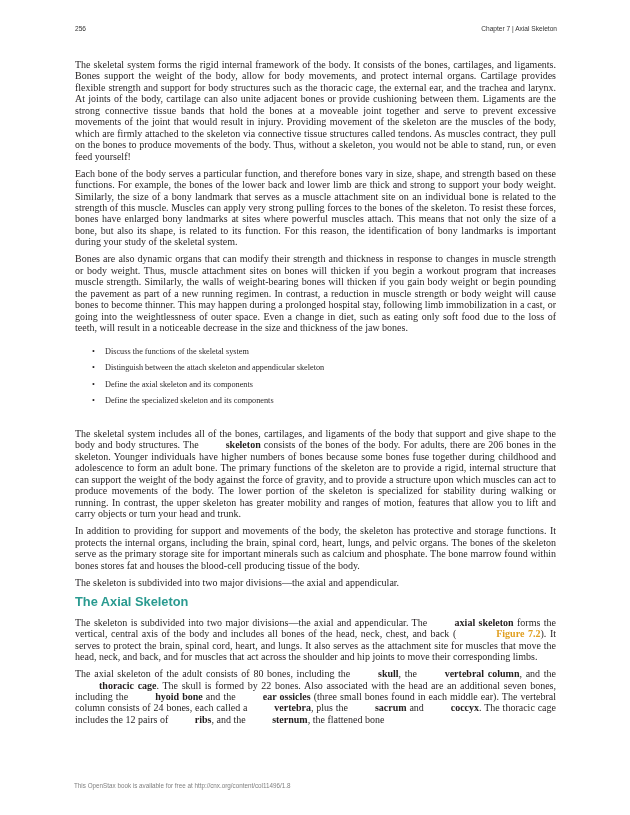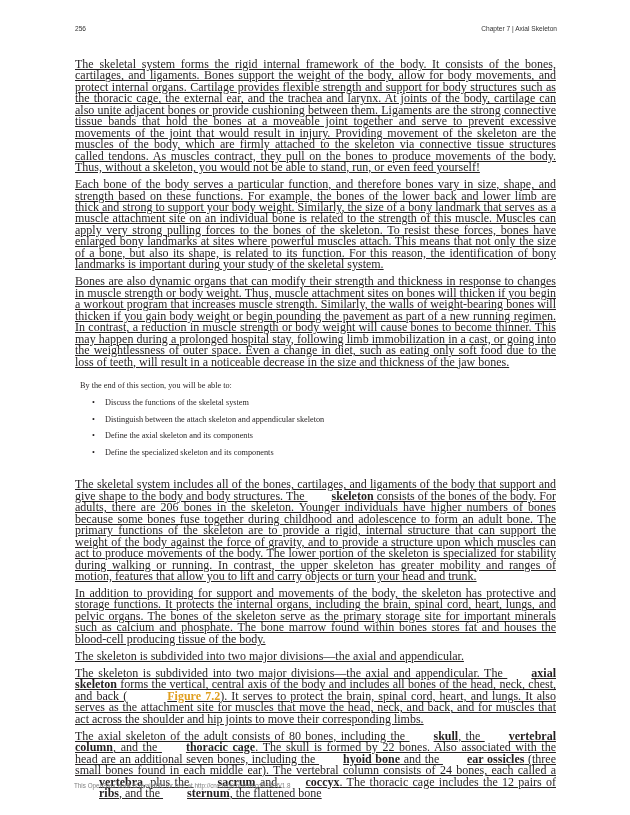--- a/index.html
+++ b/index.html
@@ -29,25 +29,24 @@
     .running-header .chapter { position: absolute; right: 0; top: 0; }
 
     .content {
       position: absolute;
       top: 59px;
       left: 75px;
       width: 481px;
     }
     p.body {
       margin: 0 0 5.6px 0;
-      font-size: 12px;
+      font-size: 10px;
       line-height: 11.45px;
       text-align: justify;
       letter-spacing: 0px;
-      text-decoration: underline;
     }
     p.body b { font-weight: bold; margin-left: 24px; }
     .fig-link { color: #e09e1e; font-weight: bold; margin-left: 40px; }
 
     h1.section-title {
       margin: 8px 0 0 -1px;
       font-family: "Liberation Sans", sans-serif;
       font-weight: normal;
       font-size: 19px;
       line-height: 24px;
@@ -105,33 +104,33 @@
   <span class="chapter">Chapter 7 | Axial Skeleton</span>
 </div>
 
 <div class="content">
   <p class="body">The skeletal system forms the rigid internal framework of the body. It consists of the bones, cartilages, and ligaments. Bones support the weight of the body, allow for body movements, and protect internal organs. Cartilage provides flexible strength and support for body structures such as the thoracic cage, the external ear, and the trachea and larynx. At joints of the body, cartilage can also unite adjacent bones or provide cushioning between them. Ligaments are the strong connective tissue bands that hold the bones at a moveable joint together and serve to prevent excessive movements of the joint that would result in injury. Providing movement of the skeleton are the muscles of the body, which are firmly attached to the skeleton via connective tissue structures called tendons. As muscles contract, they pull on the bones to produce movements of the body. Thus, without a skeleton, you would not be able to stand, run, or even feed yourself!</p>
   <p class="body">Each bone of the body serves a particular function, and therefore bones vary in size, shape, and strength based on these functions. For example, the bones of the lower back and lower limb are thick and strong to support your body weight. Similarly, the size of a bony landmark that serves as a muscle attachment site on an individual bone is related to the strength of this muscle. Muscles can apply very strong pulling forces to the bones of the skeleton. To resist these forces, bones have enlarged bony landmarks at sites where powerful muscles attach. This means that not only the size of a bone, but also its shape, is related to its function. For this reason, the identification of bony landmarks is important during your study of the skeletal system.</p>
   <p class="body">Bones are also dynamic organs that can modify their strength and thickness in response to changes in muscle strength or body weight. Thus, muscle attachment sites on bones will thicken if you begin a workout program that increases muscle strength. Similarly, the walls of weight-bearing bones will thicken if you gain body weight or begin pounding the pavement as part of a new running regimen. In contrast, a reduction in muscle strength or body weight will cause bones to become thinner. This may happen during a prolonged hospital stay, following limb immobilization in a cast, or going into the weightlessness of outer space. Even a change in diet, such as eating only soft food due to the loss of teeth, will result in a noticeable decrease in the size and thickness of the jaw bones.</p>
 
 
   <div class="objectives">
-    <p class="intro">By the end of this section, you will be able to:</p>
     <ul>
       <li><span class="bullet">•</span><span>Discuss the functions of the skeletal system</span></li>
       <li><span class="bullet">•</span><span>Distinguish between the attach skeleton and appendicular skeleton</span></li>
       <li><span class="bullet">•</span><span>Define the axial skeleton and its components</span></li>
       <li><span class="bullet">•</span><span>Define the specialized skeleton and its components</span></li>
     </ul>
   </div>
   <div class="spacer-after-obj"></div>
 
   <p class="body"><span>The skeletal system includes all of the bones, cartilages, and ligaments of the body that support and give shape to the body and body structures. The </span><b>skeleton</b><span> consists of the bones of the body. For adults, there are 206 bones in the skeleton. Younger individuals have higher numbers of bones because some bones fuse together during childhood and adolescence to form an adult bone. The primary functions of the skeleton are to provide a rigid, internal structure that can support the weight of the body against the force of gravity, and to provide a structure upon which muscles can act to produce movements of the body. The lower portion of the skeleton is specialized for stability during walking or running. In contrast, the upper skeleton has greater mobility and ranges of motion, features that allow you to lift and carry objects or turn your head and trunk.</span></p>
   <p class="body">In addition to providing for support and movements of the body, the skeleton has protective and storage functions. It protects the internal organs, including the brain, spinal cord, heart, lungs, and pelvic organs. The bones of the skeleton serve as the primary storage site for important minerals such as calcium and phosphate. The bone marrow found within bones stores fat and houses the blood-cell producing tissue of the body.</p>
   <p class="body">The skeleton is subdivided into two major divisions—the axial and appendicular.</p>
 
+  <h2 class="subsection-title">The Axial Skeleton</h2>
 
   <p class="body"><span>The skeleton is subdivided into two major divisions—the axial and appendicular. The </span><b>axial skeleton</b><span> forms the vertical, central axis of the body and includes all bones of the head, neck, chest, and back (</span><a class="fig-link">Figure 7.2</a><span>). It serves to protect the brain, spinal cord, heart, and lungs. It also serves as the attachment site for muscles that move the head, neck, and back, and for muscles that act across the shoulder and hip joints to move their corresponding limbs.</span></p>
 
   <p class="body"><span>The axial skeleton of the adult consists of 80 bones, including the </span><b>skull</b><span>, the </span><b>vertebral column</b><span>, and the </span><b>thoracic cage</b><span>. The skull is formed by 22 bones. Also associated with the head are an additional seven bones, including the </span><b>hyoid bone</b><span> and the </span><b>ear ossicles</b><span> (three small bones found in each middle ear). The vertebral column consists of 24 bones, each called a </span><b>vertebra</b><span>, plus the </span><b>sacrum</b><span> and </span><b>coccyx</b><span>. The thoracic cage includes the 12 pairs of </span><b>ribs</b><span>, and the </span><b>sternum</b><span>, the flattened bone</span></p>
 </div>
 
 <div class="footer">This OpenStax book is available for free at http://cnx.org/content/col11496/1.8</div>
 
 </body></html>

